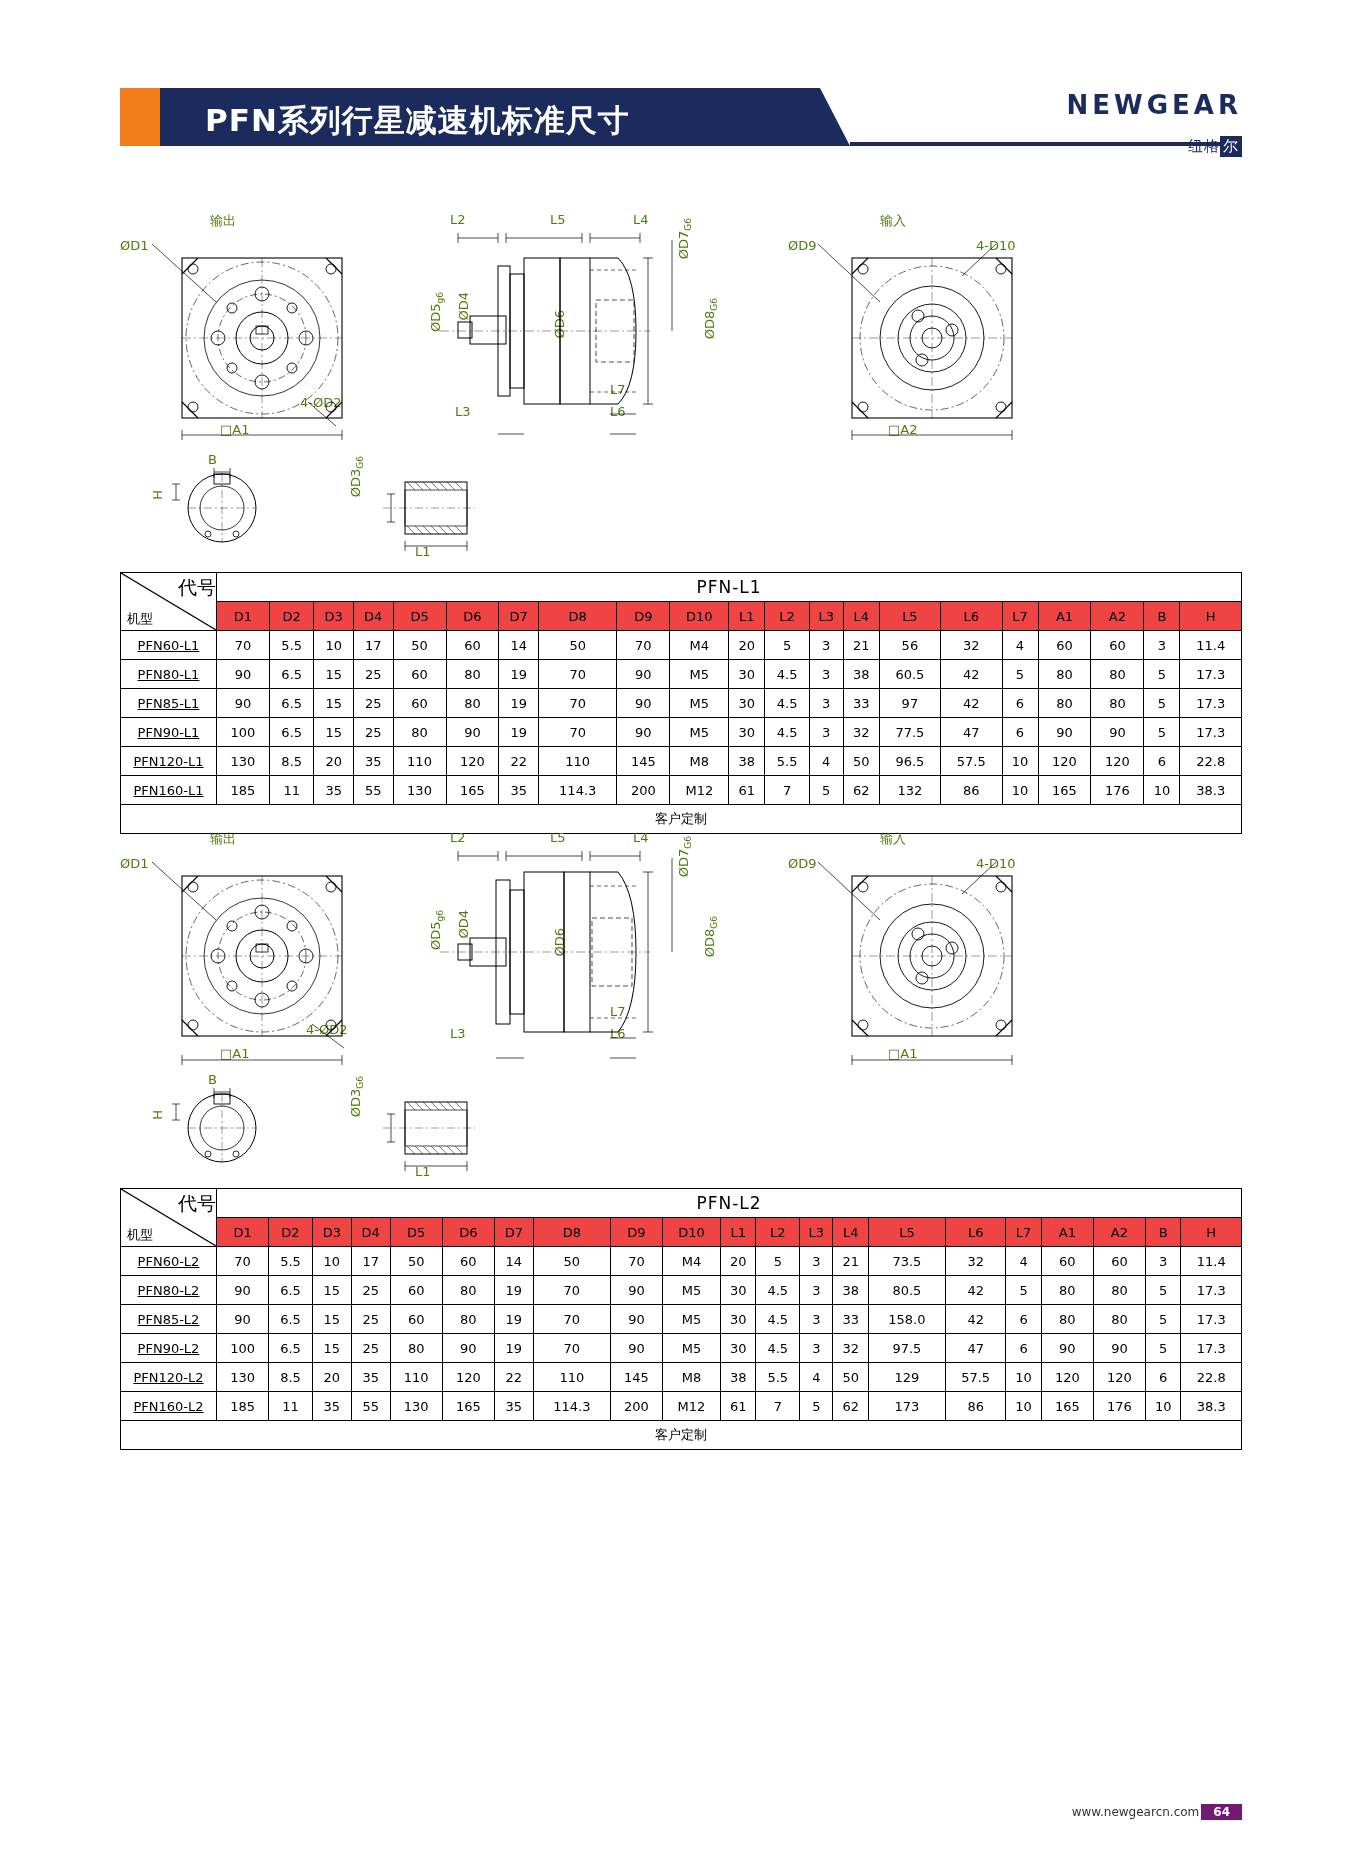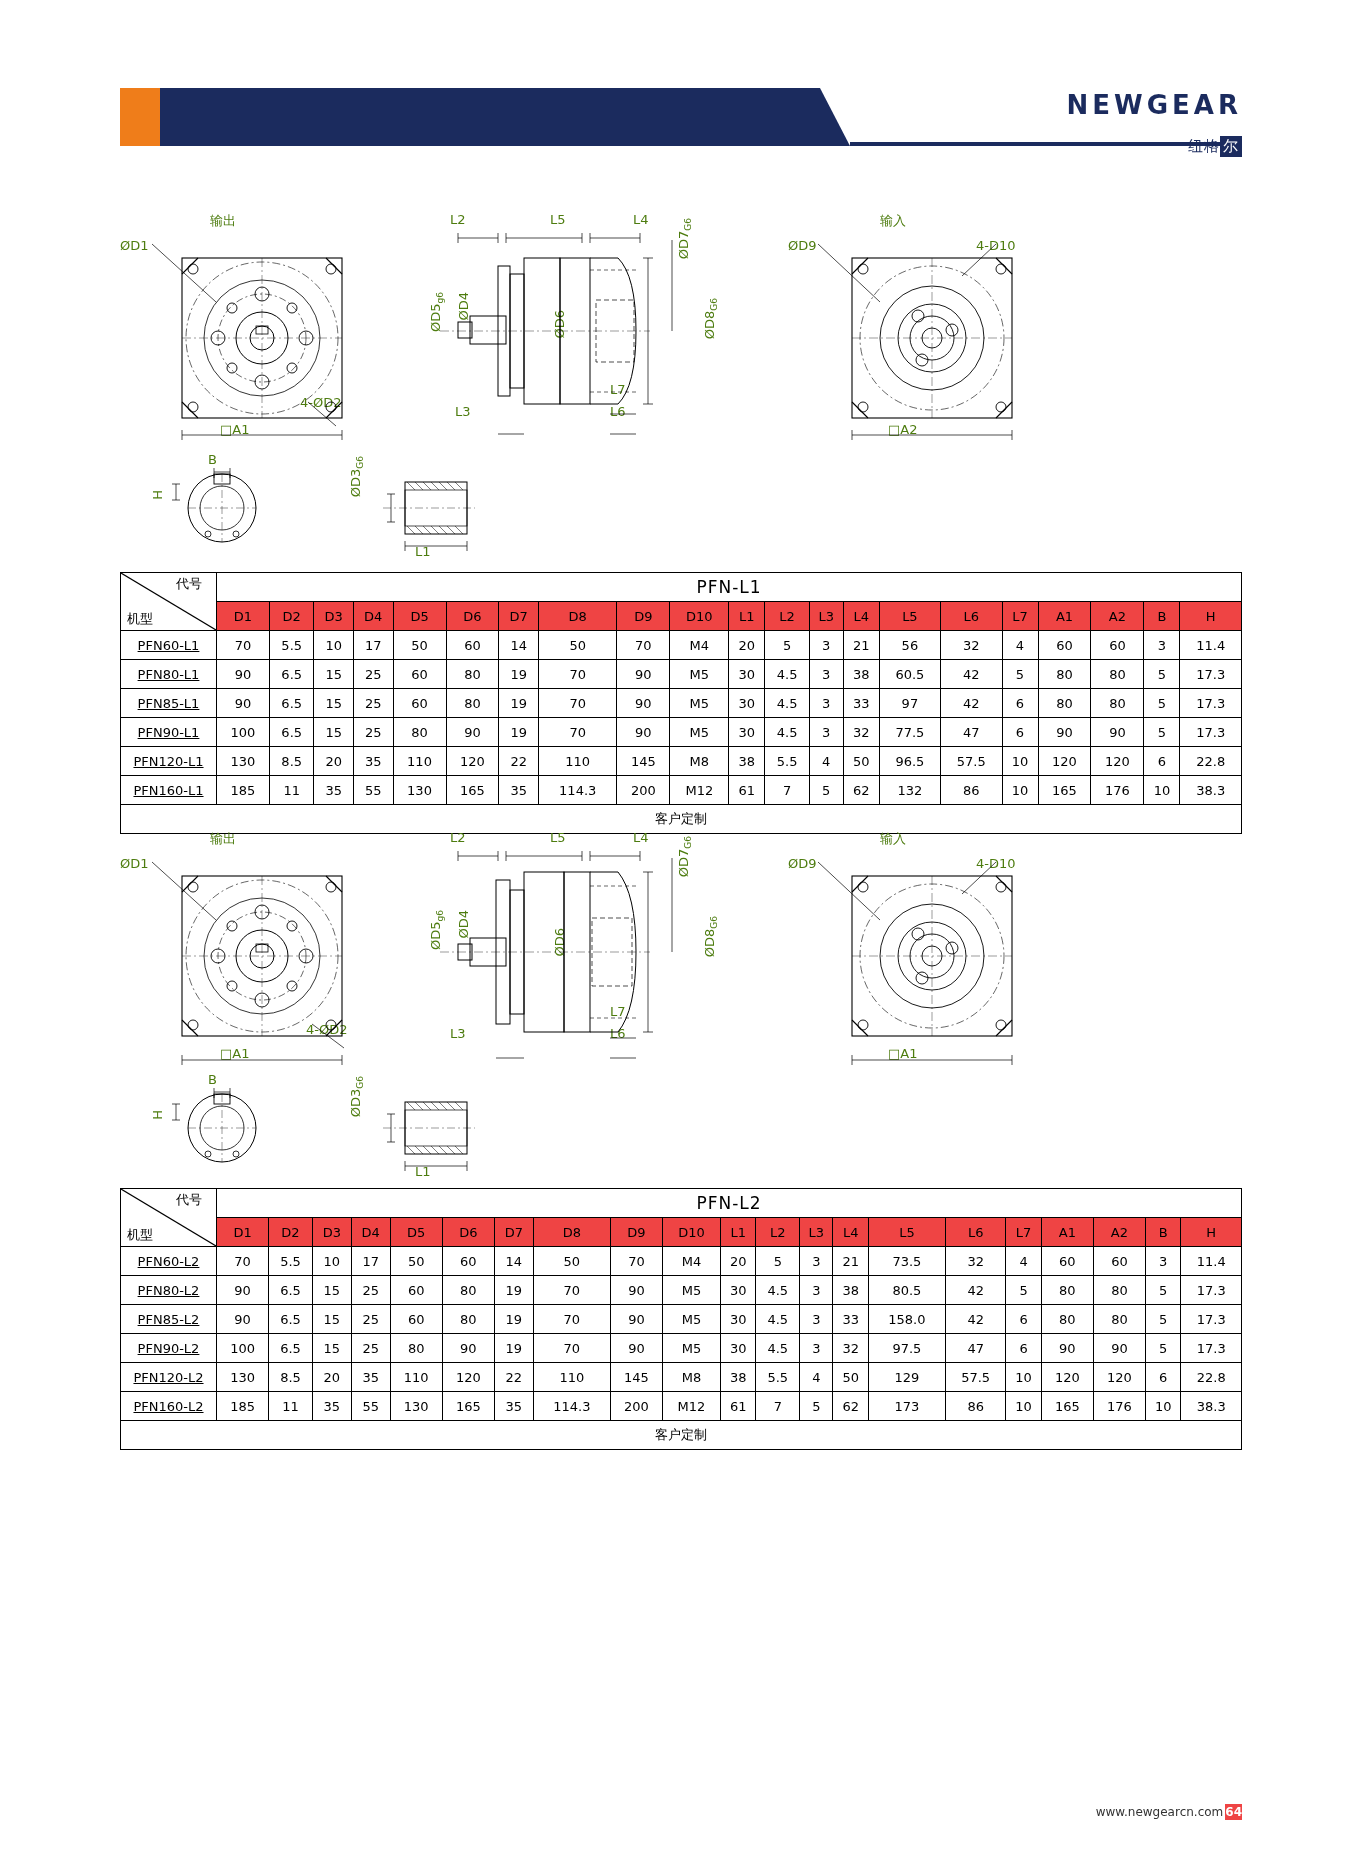--- a/index.html
+++ b/index.html
@@ -63,45 +63,46 @@
     border-collapse:collapse;width:1122px;
     font-size:13px;font-family:"DejaVu Sans", sans-serif;
   }
   table.spec td, table.spec th{
     border:1px solid #000;text-align:center;padding:3px 0;height:22px;
     font-weight:normal;
   }
   .corner{
     width:95px;height:46px;padding:0;position:relative;
   }
-  .corner .c1{position:absolute;right:14px;top:2px;font-size:13px;}
+  .corner .c1{position:absolute;right:0;top:2px;font-size:19px;}
   .corner .c2{position:absolute;left:6px;bottom:2px;font-size:13px;}
   .corner .diag{position:absolute;left:0;top:0;width:100%;height:100%;}
   .title-cell{
     font-size:17px;letter-spacing:1px;
   }
   .hdr-row td{background:#ef4444;font-size:13px;}
   .model-cell{width:95px;text-align:center;text-decoration:underline;}
   .custom-row td{font-size:13px;}
 
   
   .footer{
     position:absolute;right:120px;bottom:52px;
     font-size:12px;color:#333;font-family:"DejaVu Sans", sans-serif;
   }
   .footer .pg{
-    background:#ef4444;color:#fff;padding:1px 0;margin-left:2px;font-weight:bold;
+    background:#701a75;color:#fff;padding:1px 12px;margin-left:2px;font-weight:bold;
   }
 </style>
 </head>
 <body>
 
 <div class="header">
   <div class="hdr-orange"></div>
   <div class="hdr-banner"></div>
+  <div class="hdr-title">PFN系列行星减速机标准尺寸</div>
   <div class="hdr-rule"></div>
   <div class="brand">
     <div class="brand-en">NEWGEAR</div>
     <div class="brand-cn">纽格<span class="mark">尔</span></div>
   </div>
 </div>
 
 <div class="drawing" style="left:120px;top:200px;width:1122px;height:360px;">
 
   <div class="dwg-label" style="left:90px;top:12px;">输出</div>

